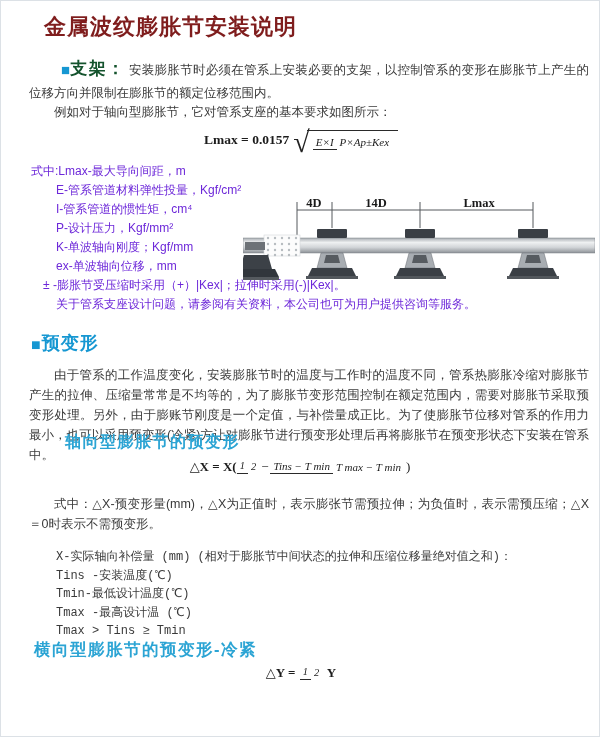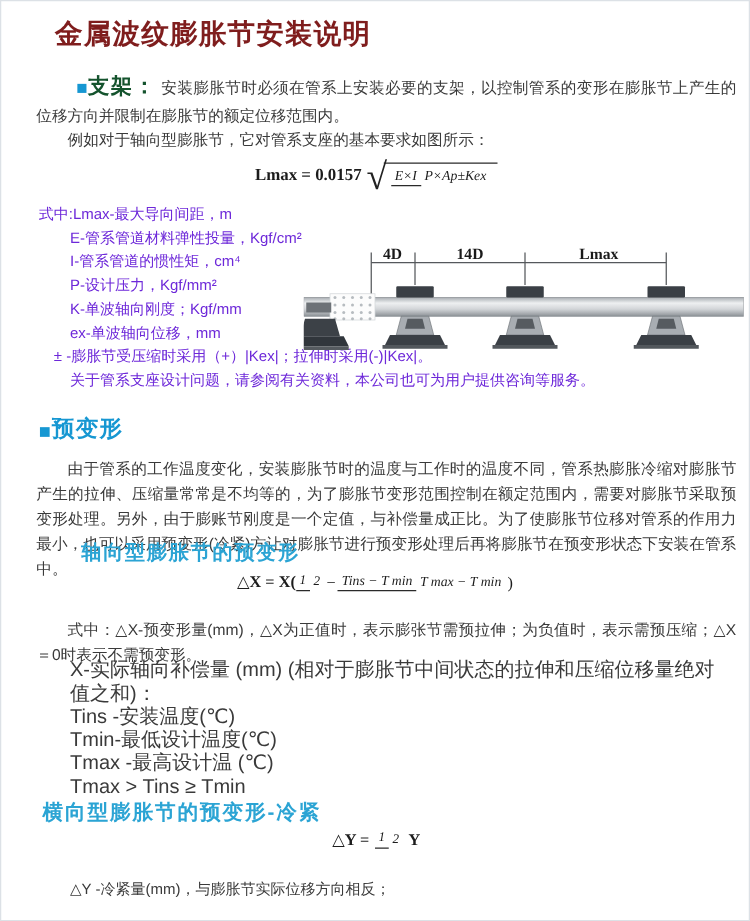--- a/index.html
+++ b/index.html
@@ -52,22 +52,22 @@
 
   
   #f2{position:absolute; top:456px; left:0; width:600px; text-align:center; color:#1c1c1c;}
   .f2-lhs{font-family:"Liberation Serif","DejaVu Serif",serif; font-weight:bold; font-size:13px; vertical-align:middle;}
   .f2-op{font-family:"Liberation Serif","DejaVu Serif",serif; font-size:13px; vertical-align:middle; padding:0 2px;}
   .frac-sm{font-size:10.5px;}
 
   #f2-note{position:absolute; top:493px; left:28px; width:560px;
     font-size:12.5px; line-height:20px; text-align:justify; text-indent:2em;}
 
-  #axial-list{position:absolute; top:527px; left:55px; width:530px;
-    font-size:16px; line-height:18.6px;}
+  #axial-list{position:absolute; top:547px; left:55px; width:530px;
+    font-size:12px; line-height:18.6px;font-family:Liberation Mono, monospace;}
 
   #sub2{position:absolute; top:638px; left:33px; font-size:16.5px;}
 
   
   #f3{position:absolute; top:662px; left:0; width:600px; text-align:center; color:#1c1c1c;}
 
   #last-note{position:absolute; top:702px; left:55px; font-size:12px;}
 </style>
 </head>
 <body>
@@ -211,15 +211,14 @@
 
   <div id="f3">
     <span class="f2-lhs">△Y =</span>
     <span class="frac frac-sm">
         <span class="num">1</span>
         <span class="den">2</span>
       </span>
     <span class="f2-lhs">Y</span>
   </div>
 
-  <div id="last-note">△Y -冷紧量(mm)，与膨胀节实际位移方向相反；</div>
 
 </div>
 
 </body></html>

